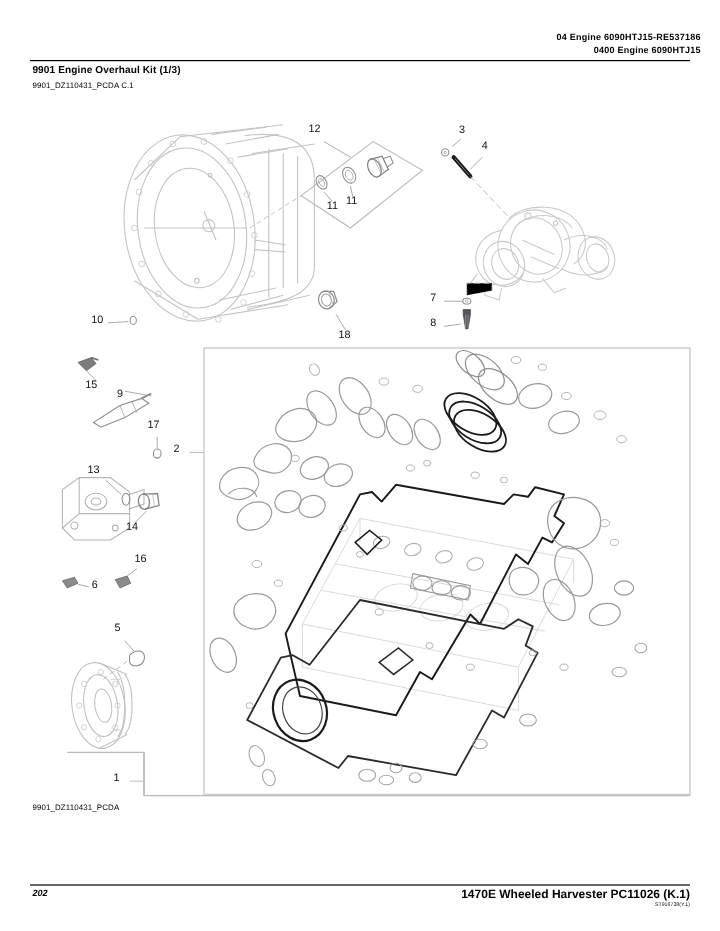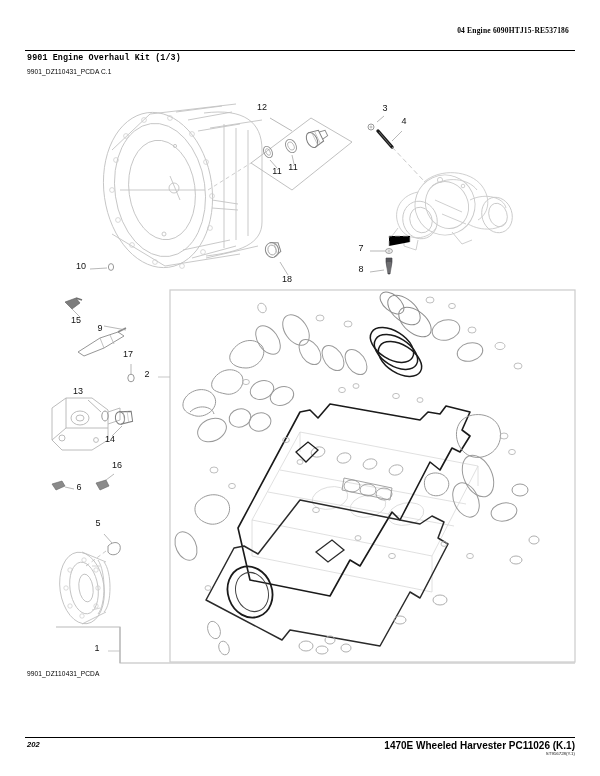--- a/index.html
+++ b/index.html
@@ -1,25 +1,25 @@
 <!DOCTYPE html>
 <html><head>
 <meta charset="utf-8">
 <style>
   html,body{margin:0;padding:0;background:#fff;}
   body{width:600px;height:776px;position:relative;
        font-family:"Liberation Sans",sans-serif;color:#000;overflow:hidden;}
   .page{position:absolute;inset:0;}
 
   
-  .hdr{position:absolute;left:19px;top:26px;width:550px;text-align:right;
-       font-size:7.5px;font-weight:bold;line-height:10.5px;letter-spacing:.2px;font-family:Liberation Serif, serif;}
+  .hdr{position:absolute;left:34px;top:26px;width:550px;text-align:right;
+       font-size:7.5px;font-weight:bold;line-height:10.5px;letter-spacing:.2px;}
   .hdr-rule{position:absolute;left:25px;top:50px;width:550px;height:1px;background:#000;}
 
-  .title{position:absolute;left:27px;top:53px;font-size:8.4px;font-weight:bold;letter-spacing:.1px;font-family:Liberation Mono, monospace;}
+  .title{position:absolute;left:27px;top:53px;font-size:8.4px;font-weight:bold;letter-spacing:.1px;}
   .subtitle{position:absolute;left:27px;top:68px;font-size:6.6px;letter-spacing:.1px;}
 
   
   .ftr-rule{position:absolute;left:25px;top:737px;width:550px;height:1px;background:#000;}
   .pageno{position:absolute;left:27px;top:740px;font-size:7.6px;font-weight:bold;font-style:italic;}
   .ftr-right{position:absolute;right:25px;top:740px;font-size:10px;font-weight:bold;text-align:right;}
   .ftr-code{position:absolute;right:25px;top:751px;font-size:4.4px;text-align:right;color:#111;}
 
   .botlabel{position:absolute;left:27px;top:670px;font-size:6.6px;letter-spacing:.1px;}
 
@@ -27,20 +27,21 @@
   svg.art{position:absolute;left:0;top:0;width:600px;height:776px;}
   .num{font-family:"Liberation Sans",sans-serif;font-size:9px;fill:#111;}
 </style>
 </head>
 <body>
 
 <div class="page">
 
   <div class="hdr">
     <div>04  Engine  6090HTJ15-RE537186</div>
+    <div>0400  Engine  6090HTJ15</div>
   </div>
   <div class="hdr-rule"></div>
 
   <div class="title">9901 Engine Overhaul Kit (1/3)</div>
   <div class="subtitle">9901_DZ110431_PCDA C.1</div>
 
   <svg class="art" viewBox="0 0 600 776">
     <defs>
       <g id="oring-s">
           <ellipse rx="5" ry="3.4" fill="none" stroke="#8d8d8d" stroke-width=".8"></ellipse>

